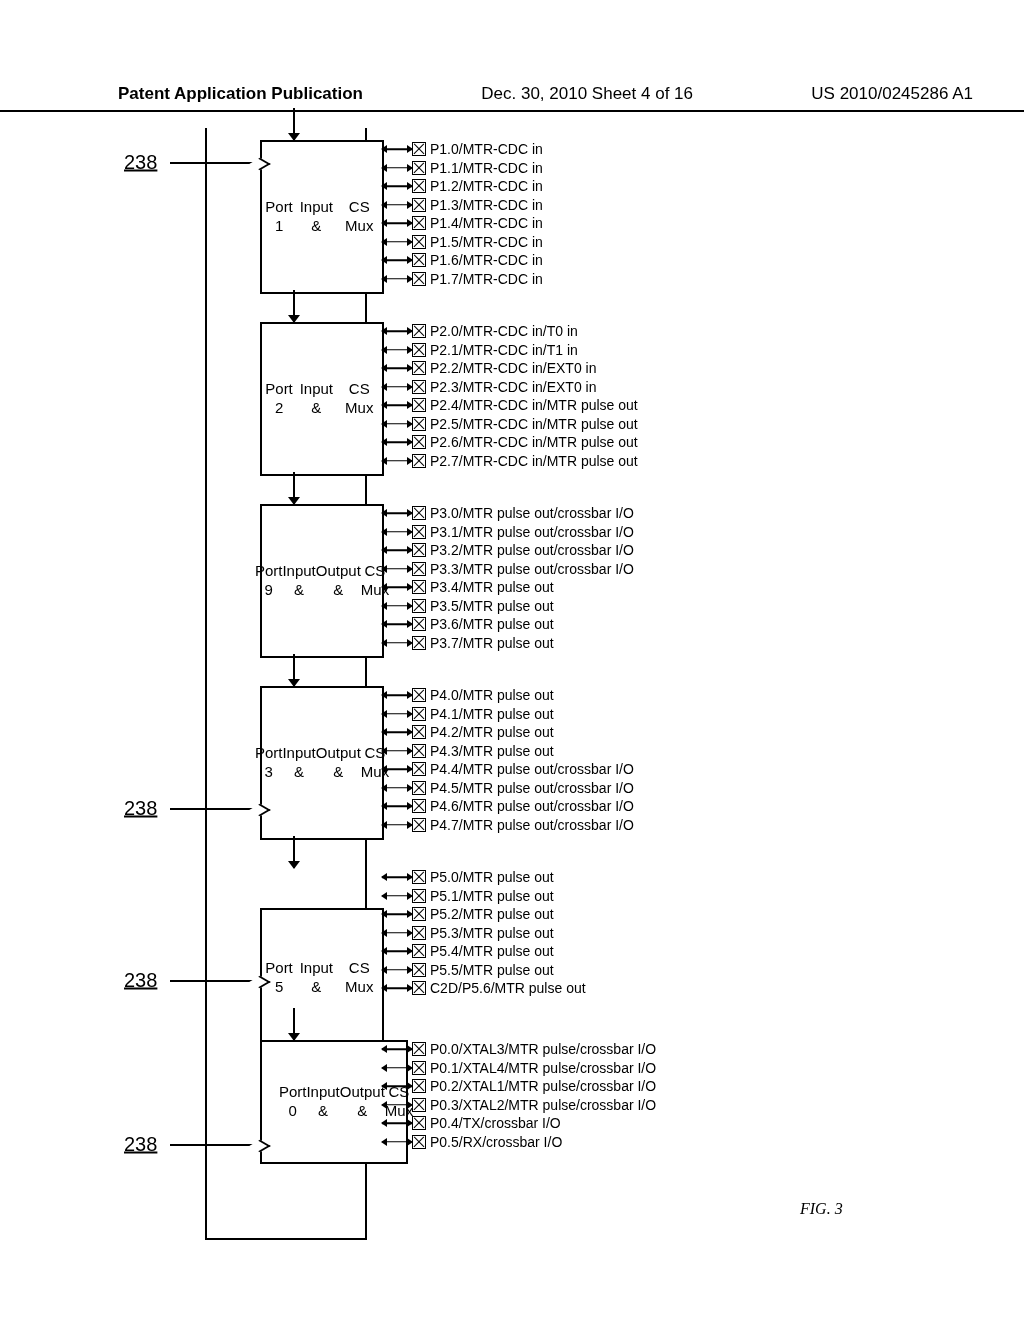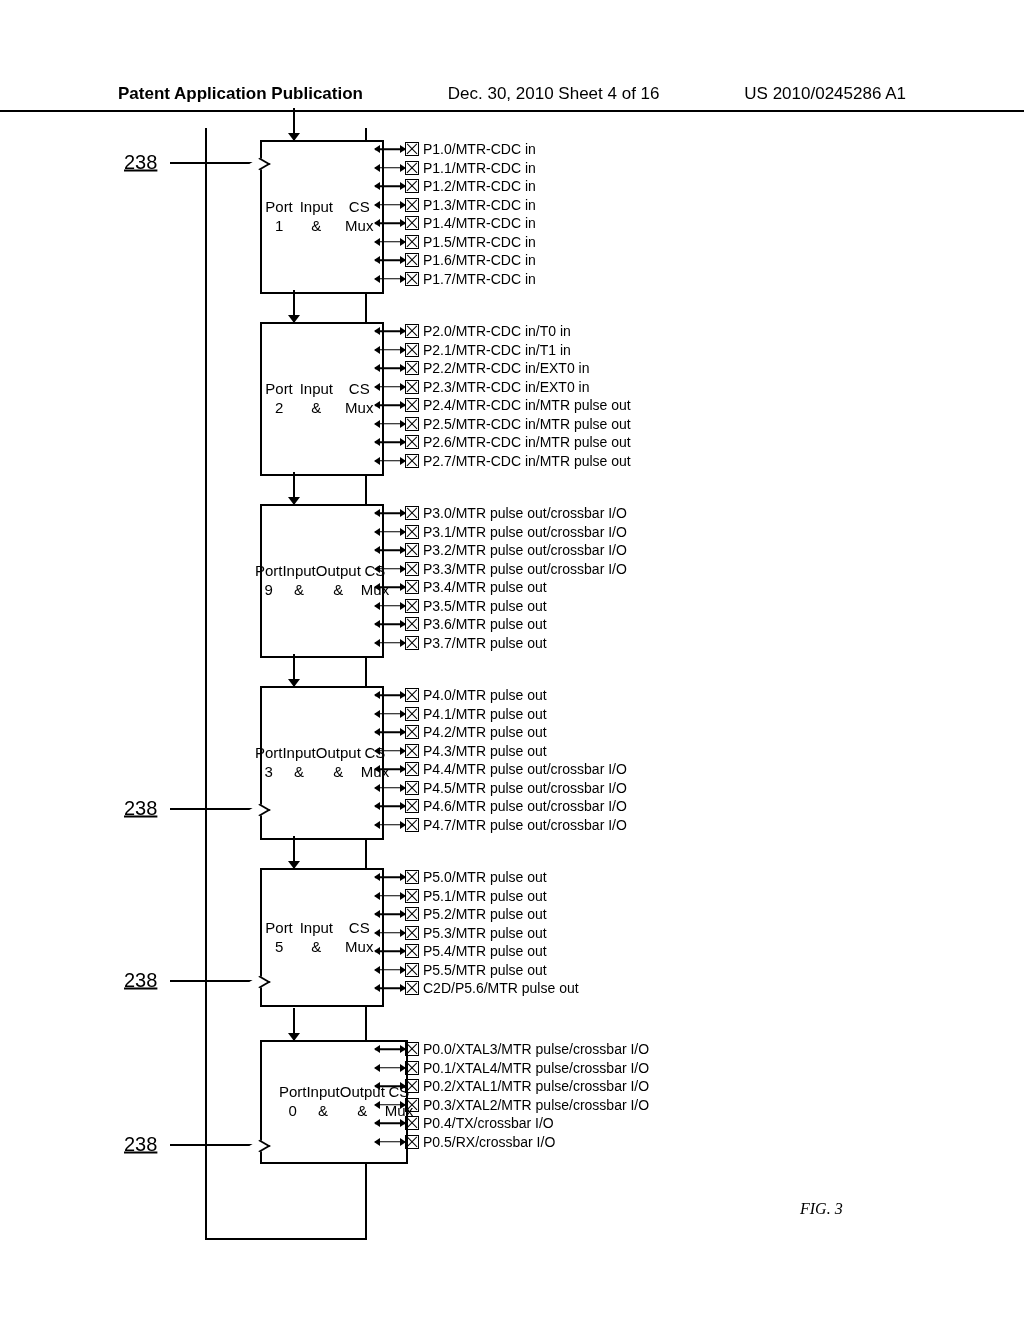--- a/index.html
+++ b/index.html
@@ -16,21 +16,21 @@
     background: #fff;
   }
   .header {
     position: absolute;
     top: 84px;
     left: 0;
     right: 0;
     border-bottom: 2px solid #000;
     display: flex;
     justify-content: space-between;
-    padding: 0 118px 6px 118px;
+    padding: 0 51px 6px 118px;
     font-size: 17px;
   }
   .header .left { font-weight: bold; }
   .header .mid { }
   .header .right { }
   .diagram {
     position: absolute;
     left: 230px;
     top: 132px;
     width: 560px;
@@ -61,21 +61,21 @@
     background: #fff;
     display: flex;
     flex-direction: row;
     justify-content: center;
     align-items: center;
     font-size: 15px;
     line-height: 1.25;
     text-align: center;
   }
   .port-group.port0 .port-box { height: 120px; padding-left: 24px; }
-  .port-group.short .port-box { height: 135px; }
+  .port-group.short .port-box { height: 135px; margin-top: 40px; }
   .vconn {
     position: absolute;
     left: 63px;
     width: 2px;
     background: #000;
   }
   .vconn-top {
     top: -24px;
     height: 32px;
   }
@@ -107,21 +107,21 @@
   .ref-label {
     position: absolute;
     left: -106px;
     font-size: 20px;
     width: 44px;
     transform: translateY(-50%);
     text-decoration: underline;
   }
   .pins {
     position: absolute;
-    left: 145px;
+    left: 152px;
     top: 8px;
     font-size: 14px;
     line-height: 1;
   }
   .pin-row {
     display: flex;
     align-items: center;
     height: 18.5px;
   }
   .arrows-bi {

